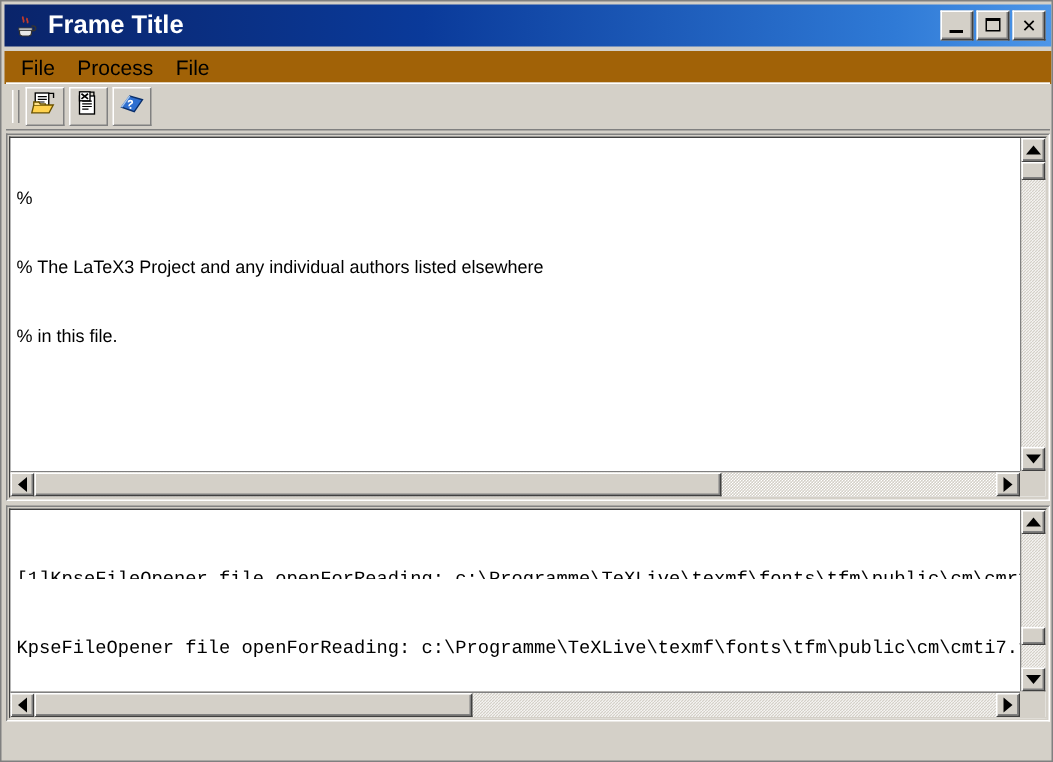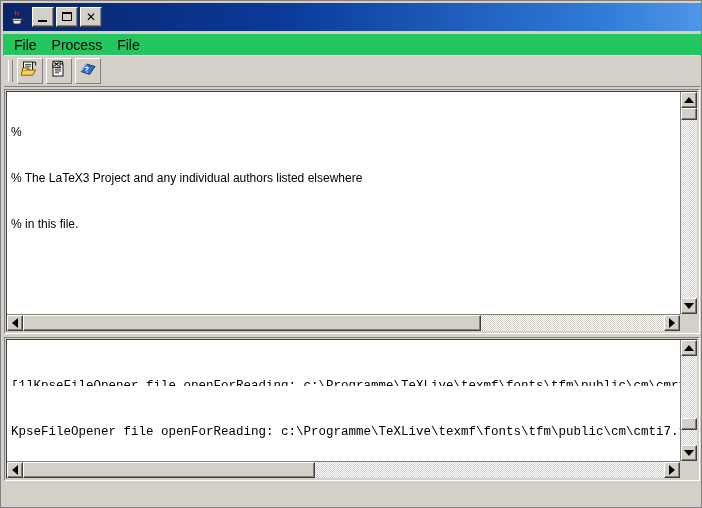--- a/index.html
+++ b/index.html
@@ -79,21 +79,21 @@
     border: 1px solid #000;
     border-top-width: 2px;
     box-sizing: border-box;
   }
 
   
   .menubar {
     position: absolute;
     left: 2px; top: 33px;
     width: 698px; height: 22px;
-    background: #22c55e;
+    background: #a16207;
     display: flex;
     align-items: center;
     padding-left: 8px;
     box-sizing: border-box;
   }
   .menuitem {
     font-size: 14px;
     color: #000;
     padding: 1px 7px 2px 3px;
     margin-right: 5px;
@@ -267,20 +267,21 @@
   <div class="titlebar">
     <div class="tb-icon">
       <svg width="18" height="18" viewBox="0 0 18 18">
         <path d="M5 12 h8 v2 a2 2 0 0 1 -2 2 H7 a2 2 0 0 1 -2 -2 z" fill="#e8e8e8" stroke="#333" stroke-width="0.8"></path>
         <path d="M13 12.5 h1.2 a1.6 1.6 0 0 0 0 -3.2 H13" fill="none" stroke="#333" stroke-width="1"></path>
         <path d="M7.5 3 c-1.4 1.6 1.4 2.4 0 4" fill="none" stroke="#c03a2b" stroke-width="1.2"></path>
         <path d="M10.2 4 c-1.2 1.4 1.2 2 0 3.4" fill="none" stroke="#c03a2b" stroke-width="1.2"></path>
         <rect x="4.5" y="10.6" width="9" height="1.6" fill="#cfcfcf" stroke="#333" stroke-width="0.6"></rect>
       </svg>
     </div>
+    <div class="tb-title">Frame Title</div>
     <div class="winbtns">
       <div class="winbtn">
         <i class="min-mark"></i>
       </div>
       <div class="winbtn">
         <i class="max-mark"></i>
       </div>
       <div class="winbtn">
         <span class="glyph">✕</span>
       </div>

